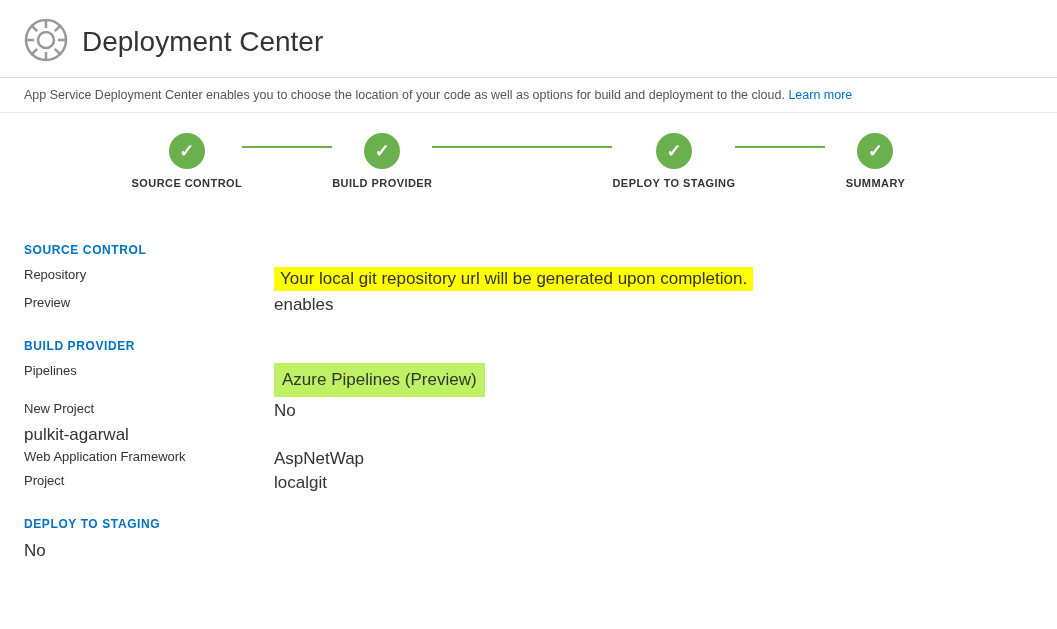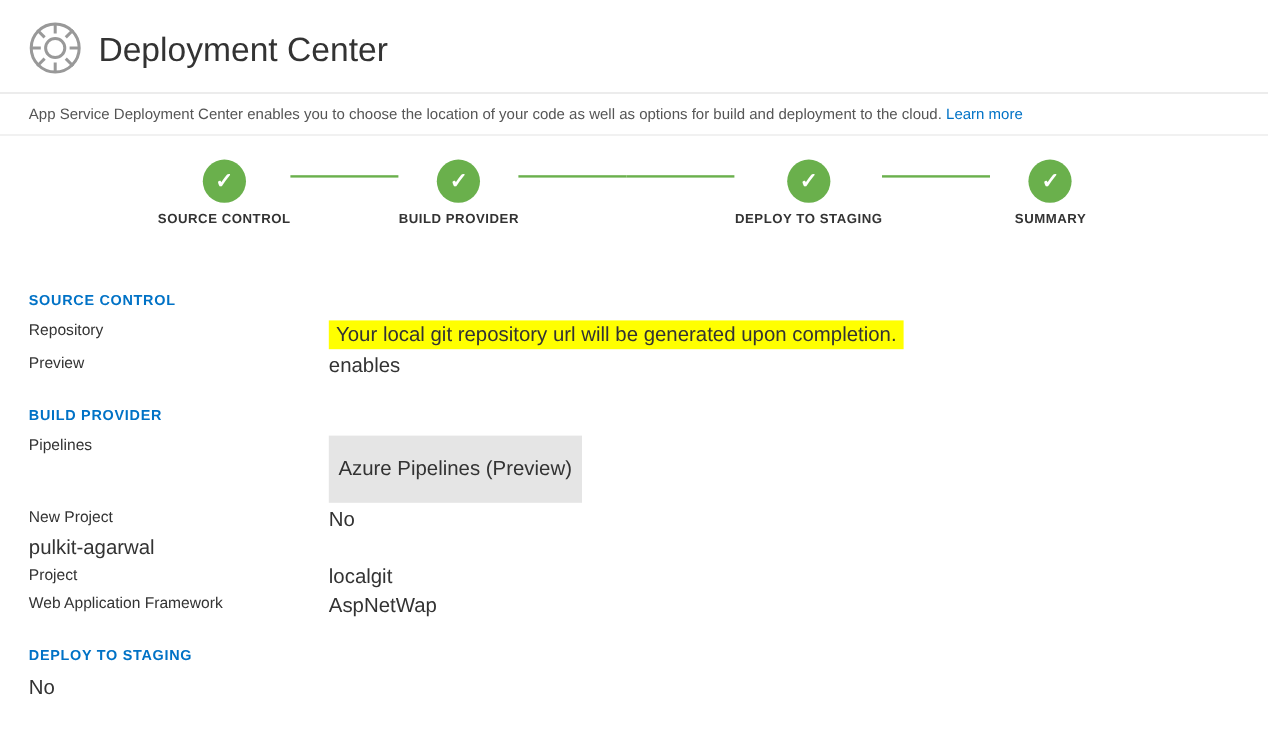--- a/index.html
+++ b/index.html
@@ -112,22 +112,22 @@
     .field-value {
       color: #333;
       font-size: 17px;
     }
     .highlight-yellow {
       background: #ffff00;
       padding: 2px 6px;
       display: inline-block;
     }
     .highlight-yellow-block {
-      background: #e5e5e5;
-      padding: 18px 8px;
+      background: #bef264;
+      padding: 7px 8px;
       display: inline-block;
     }
     .checkmark::before {
       content: '✓';
       font-size: 18px;
       font-weight: bold;
       color: #fff;
     }
   </style>
 </head>
@@ -222,28 +222,28 @@
     <div class="field-row">
       <div class="field-label">New Project</div>
       <div class="field-value">No</div>
     </div>
 
     <div class="field-row">
       <div class="field-value">pulkit-agarwal</div>
     </div>
 
     <div class="field-row">
+      <div class="field-label">Web Application Framework</div>
+      <div class="field-value">AspNetWap</div>
+    </div>
+
+    <div class="field-row">
       <div class="field-label">Project</div>
       <div class="field-value">localgit</div>
     </div>
-
-    <div class="field-row">
-      <div class="field-label">Web Application Framework</div>
-      <div class="field-value">AspNetWap</div>
-    </div>
   </div>
 
   <div class="section">
     <div class="section-title">DEPLOY TO STAGING</div>
 
     <div class="field-row">
       <div class="field-value">No</div>
     </div>
   </div>
 

